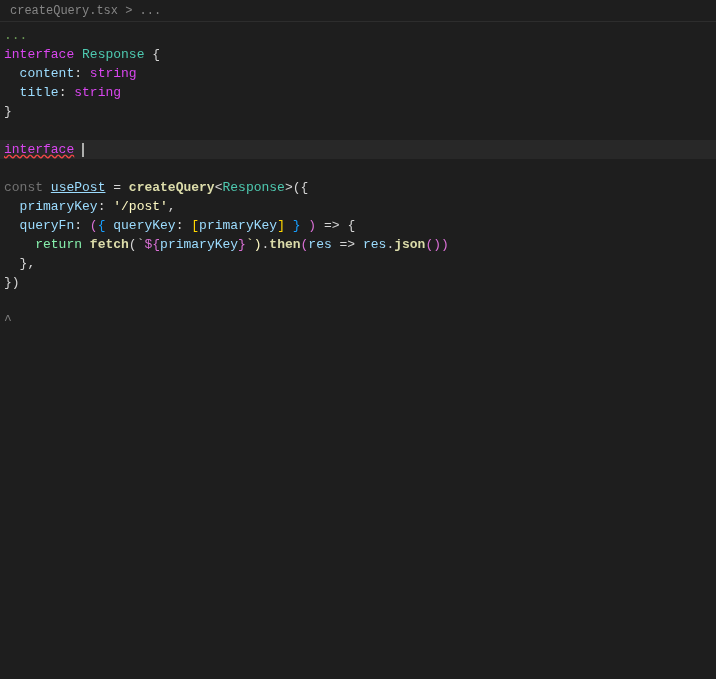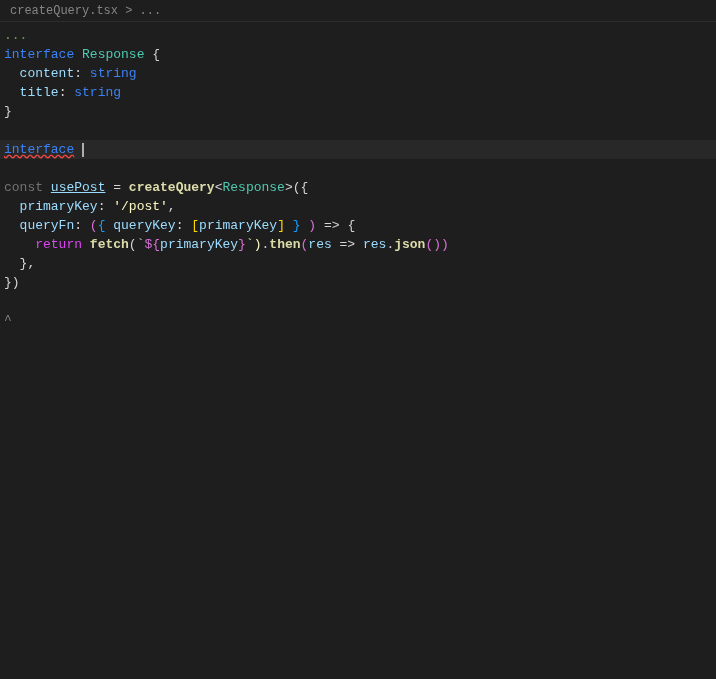--- a/index.html
+++ b/index.html
@@ -69,23 +69,23 @@
       vertical-align: text-bottom;
       animation: blink 1s step-end infinite;
     }
 
     @keyframes blink {
       0%, 100% { opacity: 1; }
       50% { opacity: 0; }
     }
 
     
-    .kw-interface { color: #3b82f6; }
+    .kw-interface { color: #d946ef; }
     .kw-const { color: #737373; }
-    .kw-return { color: #d946ef; }
+    .kw-return { color: #86efac; }
     .type-name { color: #4ec9b0; }
     .prop-name { color: #9cdcfe; }
     .string-val { color: #fef9c3; }
     .func-name { color: #dcdcaa; font-weight: bold; }
     .param-name { color: #9cdcfe; }
     .bracket { color: #ffd700; }
     .bracket2 { color: #da70d6; }
     .bracket3 { color: #179fff; }
     .punct { color: #d4d4d4; }
     .comment { color: #6a9955; }

